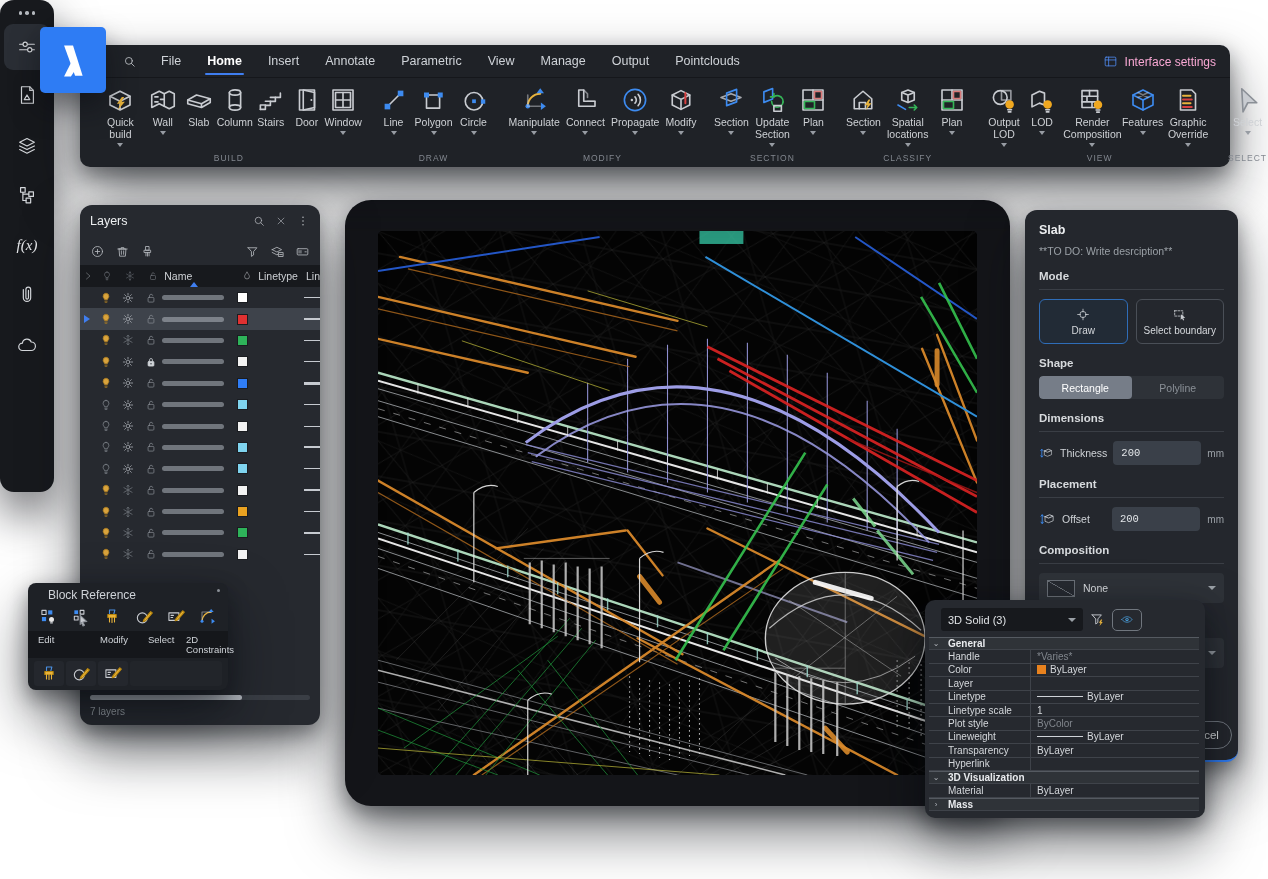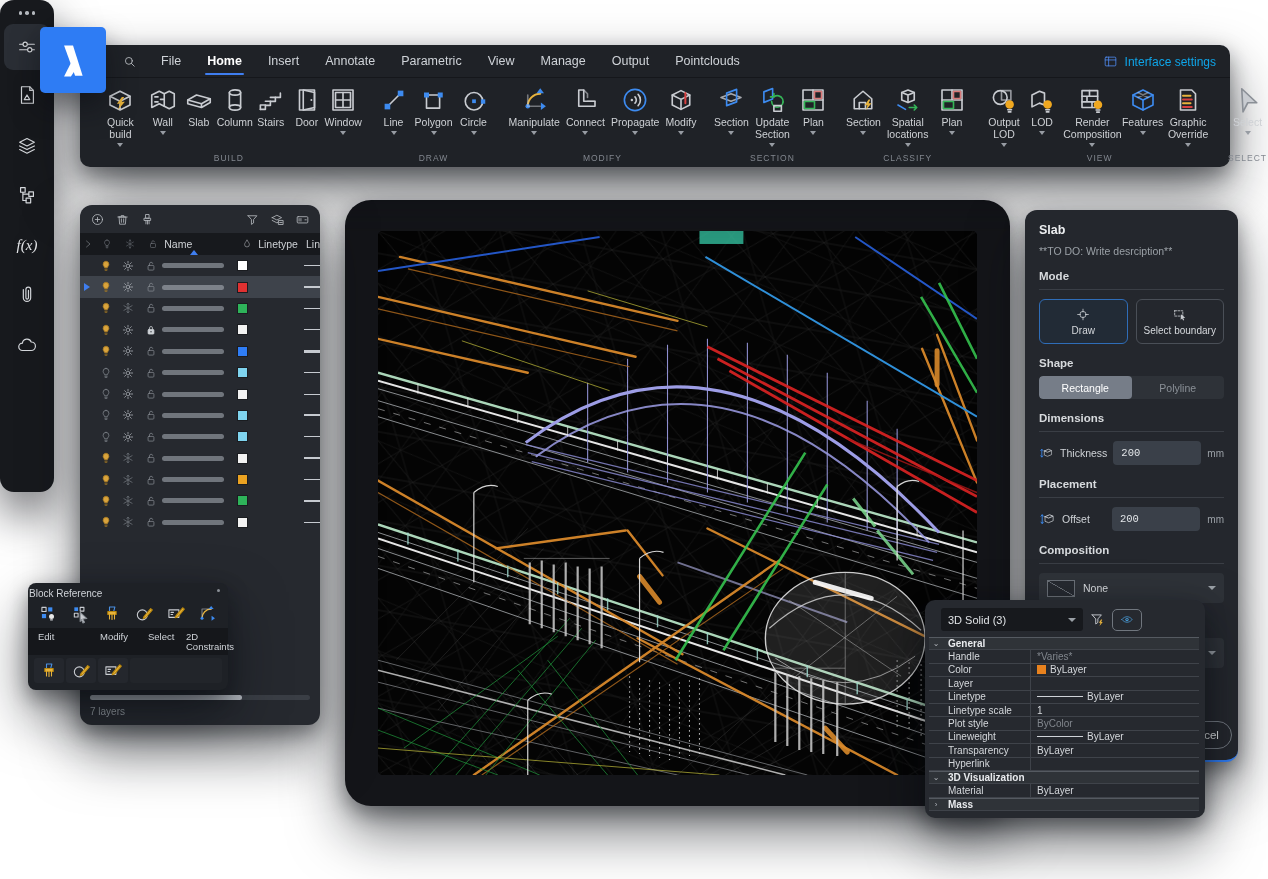--- a/index.html
+++ b/index.html
@@ -12,21 +12,21 @@
   
   #ribbon{left:80px;top:45px;width:1150px;height:122px;background:#1f2227;border-radius:10px;z-index:10}
   #logo{position:absolute;left:40px;top:27px;width:66px;height:66px;background:#2e7cf4;border-radius:5px;z-index:12;
         display:flex;align-items:center;justify-content:center;box-shadow:0 14px 28px rgba(10,12,18,.5)}
   #logo svg{width:44px;height:48px}
   #menubar{position:relative;height:33px;display:flex;align-items:center;gap:22px;padding-left:42px;border-bottom:1px solid #15171b}
   #menubar .mitem{font-size:12.5px;color:#cfd3d8;cursor:default;position:relative;padding:8px 2px}
   #menubar .mitem.active{color:#fff;font-weight:bold}
   #menubar .mitem.active:after{content:"";position:absolute;left:0;right:0;bottom:1px;height:2.5px;border-radius:2px;background:#3f7ef0}
   #menubar .msearch{width:15px;height:15px}
-  #ifs{position:absolute;right:14px;top:0;height:33px;display:flex;align-items:center;gap:7px;color:#0ea5e9;font-size:12px}
+  #ifs{position:absolute;right:14px;top:0;height:33px;display:flex;align-items:center;gap:7px;color:#f9a8d4;font-size:12px}
   #ifs .icon{width:15px;height:15px}
   #tools{display:flex;align-items:stretch;padding:4px 8px 0 12px;height:88px}
   .rgroup{position:relative;display:flex;align-items:flex-start;padding:2px 4px 16px 4px}
   .rgroup-label{position:absolute;left:0;right:0;bottom:3px;text-align:center;font-size:8.5px;letter-spacing:1px;color:#82878f}
   .rsep{width:1px;background:#383c42;margin:6px 3px 14px 3px}
   .rtool{display:flex;flex-direction:column;align-items:center;width:auto;min-width:36px;max-width:66px;padding:1px 3px;cursor:default}
   .rtool .ricon{width:30px;height:30px}
   .rtool .rlabel{font-size:10.5px;line-height:1.15;color:#ced1d5;text-align:center;margin-top:1px}
   .chev{width:0;height:0;border-left:3.5px solid transparent;border-right:3.5px solid transparent;border-top:4px solid #979ca3;margin-top:3px}
 
@@ -69,21 +69,21 @@
   #vtb .dots{height:18px;display:flex;align-items:center;gap:3px;margin-top:4px}
   #vtb .dots i{width:3.5px;height:3.5px;border-radius:50%;background:#b5b9bf}
   #vtb .tile{width:46px;height:46px;margin-top:2px;background:#2a2e35;border-radius:9px;display:flex;align-items:center;justify-content:center}
   .vicon{width:50px;height:50px;display:flex;align-items:center;justify-content:center}
   .vicon .icon{width:22px;height:22px}
   .tile .icon{width:22px;height:22px}
   .fx{font-family:"Liberation Serif","DejaVu Serif",serif;font-style:italic;font-size:15px;color:#e3e5e8}
 
   
   #blockref{left:28px;top:583px;width:200px;height:107px;background:#1e2126;border-radius:8px;z-index:40}
-  #blockref .brtitle{font-size:10px;color:#cfd3d8;padding:5px 0 2px 1px}
+  #blockref .brtitle{font-size:12px;color:#cfd3d8;padding:5px 0 2px 20px}
   #blockref .brdot{position:absolute;right:8px;top:6px;width:3px;height:3px;border-radius:50%;background:#8a8f96}
   .brrow1{display:flex;padding:0 6px;gap:2px}
   .brcell{width:30px;height:25px;display:flex;align-items:center;justify-content:center}
   .brcell .icon{width:20px;height:20px}
   .brlabels{position:relative;height:27px;background:#15171b;margin-top:2px;font-size:9.5px;color:#d0d4d9}
   .brlabels span{position:absolute;top:4px;line-height:1.05}
   .brrow2{display:flex;padding:3px 6px;gap:2px}
   .brrow2 .brcell{background:#24272d;border-radius:3px}
   .brfill{flex:1;background:#22252a;border-radius:3px}
 
@@ -597,20 +597,41 @@
         <path d="M40 153v10M90 167v10M140 182v10M190 196v10M240 210v10M290 225v10M340 239v10M390 253v10M440 268v10M490 282v10M540 296v10"></path>
       </g>
       <g stroke="#9fd8cc" stroke-width="1.4" opacity=".85" fill="none">
         <path d="M30 302v12M80 319v12M130 335v12M180 352v12M230 368v12M280 385v12M330 402v12M380 418v12M430 435v12M480 452v12M530 468v12"></path>
       </g>
     </svg>
   </div>
 </div>
 
 <div id="layers" class="panel">
+  <div class="lp-title">
+    <span class="t">Layers</span>
+    <span class="icon">
+        <svg viewBox="0 0 24 24" fill="none" stroke="#c9ccd1" stroke-width="1.3" stroke-linecap="round" stroke-linejoin="round">
+          <circle cx="11" cy="11" r="5.5"></circle>
+          <path d="M15.2 15.2L19.5 19.5"></path>
+        </svg>
+      </span>
+    <span class="icon">
+        <svg viewBox="0 0 24 24" fill="none" stroke="#aeb3b9" stroke-width="1.3" stroke-linecap="round" stroke-linejoin="round">
+          <path d="M7 7l10 10M17 7L7 17"></path>
+        </svg>
+      </span>
+    <span class="icon">
+        <svg viewBox="0 0 24 24" fill="none" stroke="#c9ccd1" stroke-width="1.3" stroke-linecap="round" stroke-linejoin="round">
+          <circle cx="12" cy="5.5" r="1.4" fill="#c9ccd1" stroke="none"></circle>
+          <circle cx="12" cy="12" r="1.4" fill="#c9ccd1" stroke="none"></circle>
+          <circle cx="12" cy="18.5" r="1.4" fill="#c9ccd1" stroke="none"></circle>
+        </svg>
+      </span>
+  </div>
   <div class="lp-tools">
     <span class="icon">
         <svg viewBox="0 0 24 24" fill="none" stroke="#c9ccd1" stroke-width="1.3" stroke-linecap="round" stroke-linejoin="round">
           <circle cx="12" cy="12" r="8"></circle>
           <path d="M12 8.5v7M8.5 12h7"></path>
         </svg>
       </span>
     <span class="icon">
         <svg viewBox="0 0 24 24" fill="none" stroke="#c9ccd1" stroke-width="1.3" stroke-linecap="round" stroke-linejoin="round">
           <path d="M6.5 8h11l-.9 11.5h-9.2L6.5 8z"></path>

